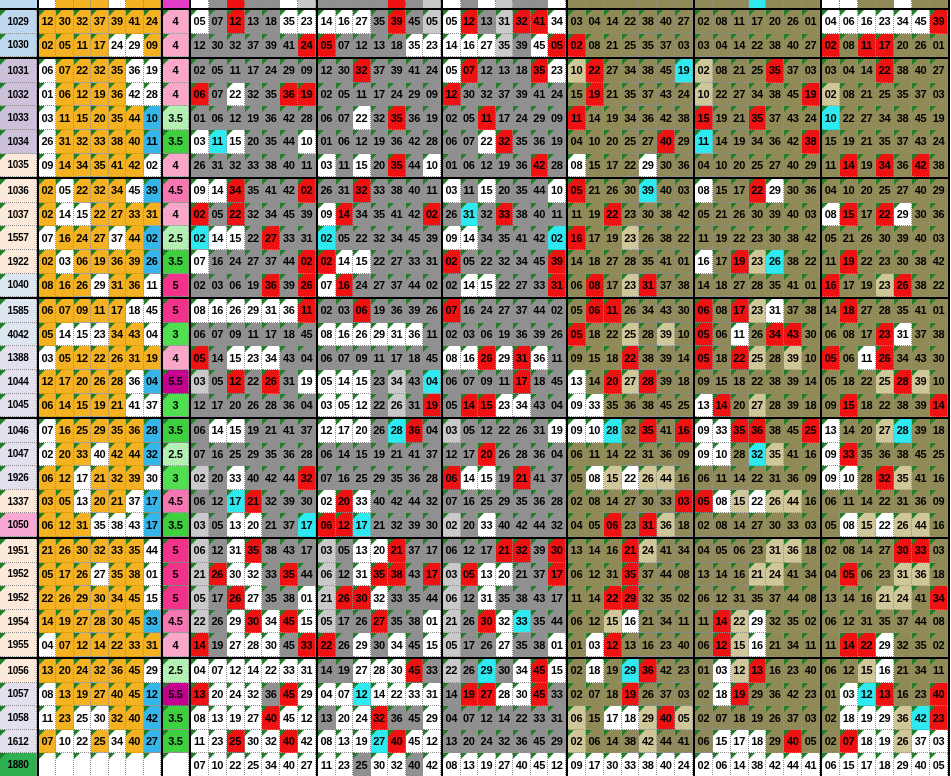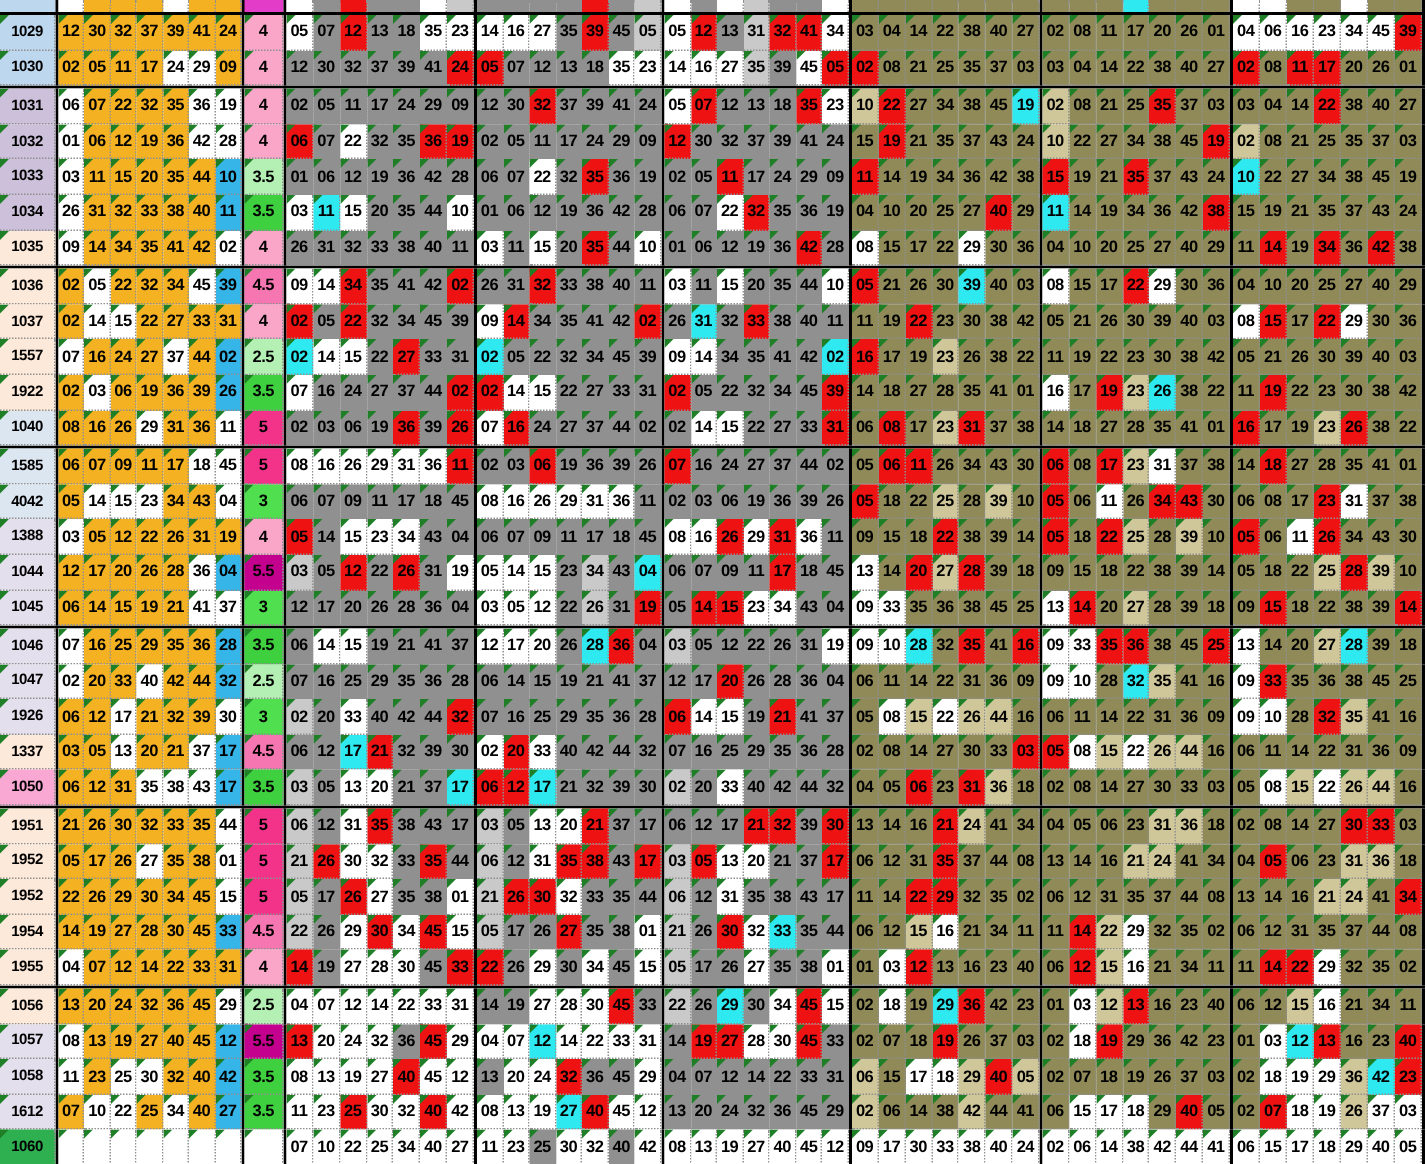--- a/index.html
+++ b/index.html
@@ -2286,21 +2286,21 @@
         <div class="cell mark" style="background: rgb(238, 18, 18);">07</div>
         <div class="cell mark" style="background: rgb(255, 255, 255);">18</div>
         <div class="cell mark" style="background: rgb(255, 255, 255);">19</div>
         <div class="cell mark" style="background: rgb(207, 198, 154);">26</div>
         <div class="cell mark" style="background: rgb(255, 255, 255);">37</div>
         <div class="cell mark" style="background: rgb(255, 255, 255);">03</div>
       </div>
     </div>
     <div class="row band" style="height: 23.6px;">
       <div class="sec single" style="width: 37px; border-left: none;">
-        <div class="cell idcell mark" style="height: 100%; background: rgb(46, 176, 81);">1060</div>
+        <div class="cell idcell mark" style="height: 100%; background: rgb(46, 176, 81);">1880</div>
       </div>
       <div class="sec" style="width: 124px;">
         <div class="cell mark" style="background: rgb(255, 255, 255);"></div>
         <div class="cell mark" style="background: rgb(255, 255, 255);"></div>
         <div class="cell mark" style="background: rgb(255, 255, 255);"></div>
         <div class="cell mark" style="background: rgb(255, 255, 255);"></div>
         <div class="cell mark" style="background: rgb(255, 255, 255);"></div>
         <div class="cell mark" style="background: rgb(255, 255, 255);"></div>
         <div class="cell mark" style="background: rgb(255, 255, 255);"></div>
       </div>

